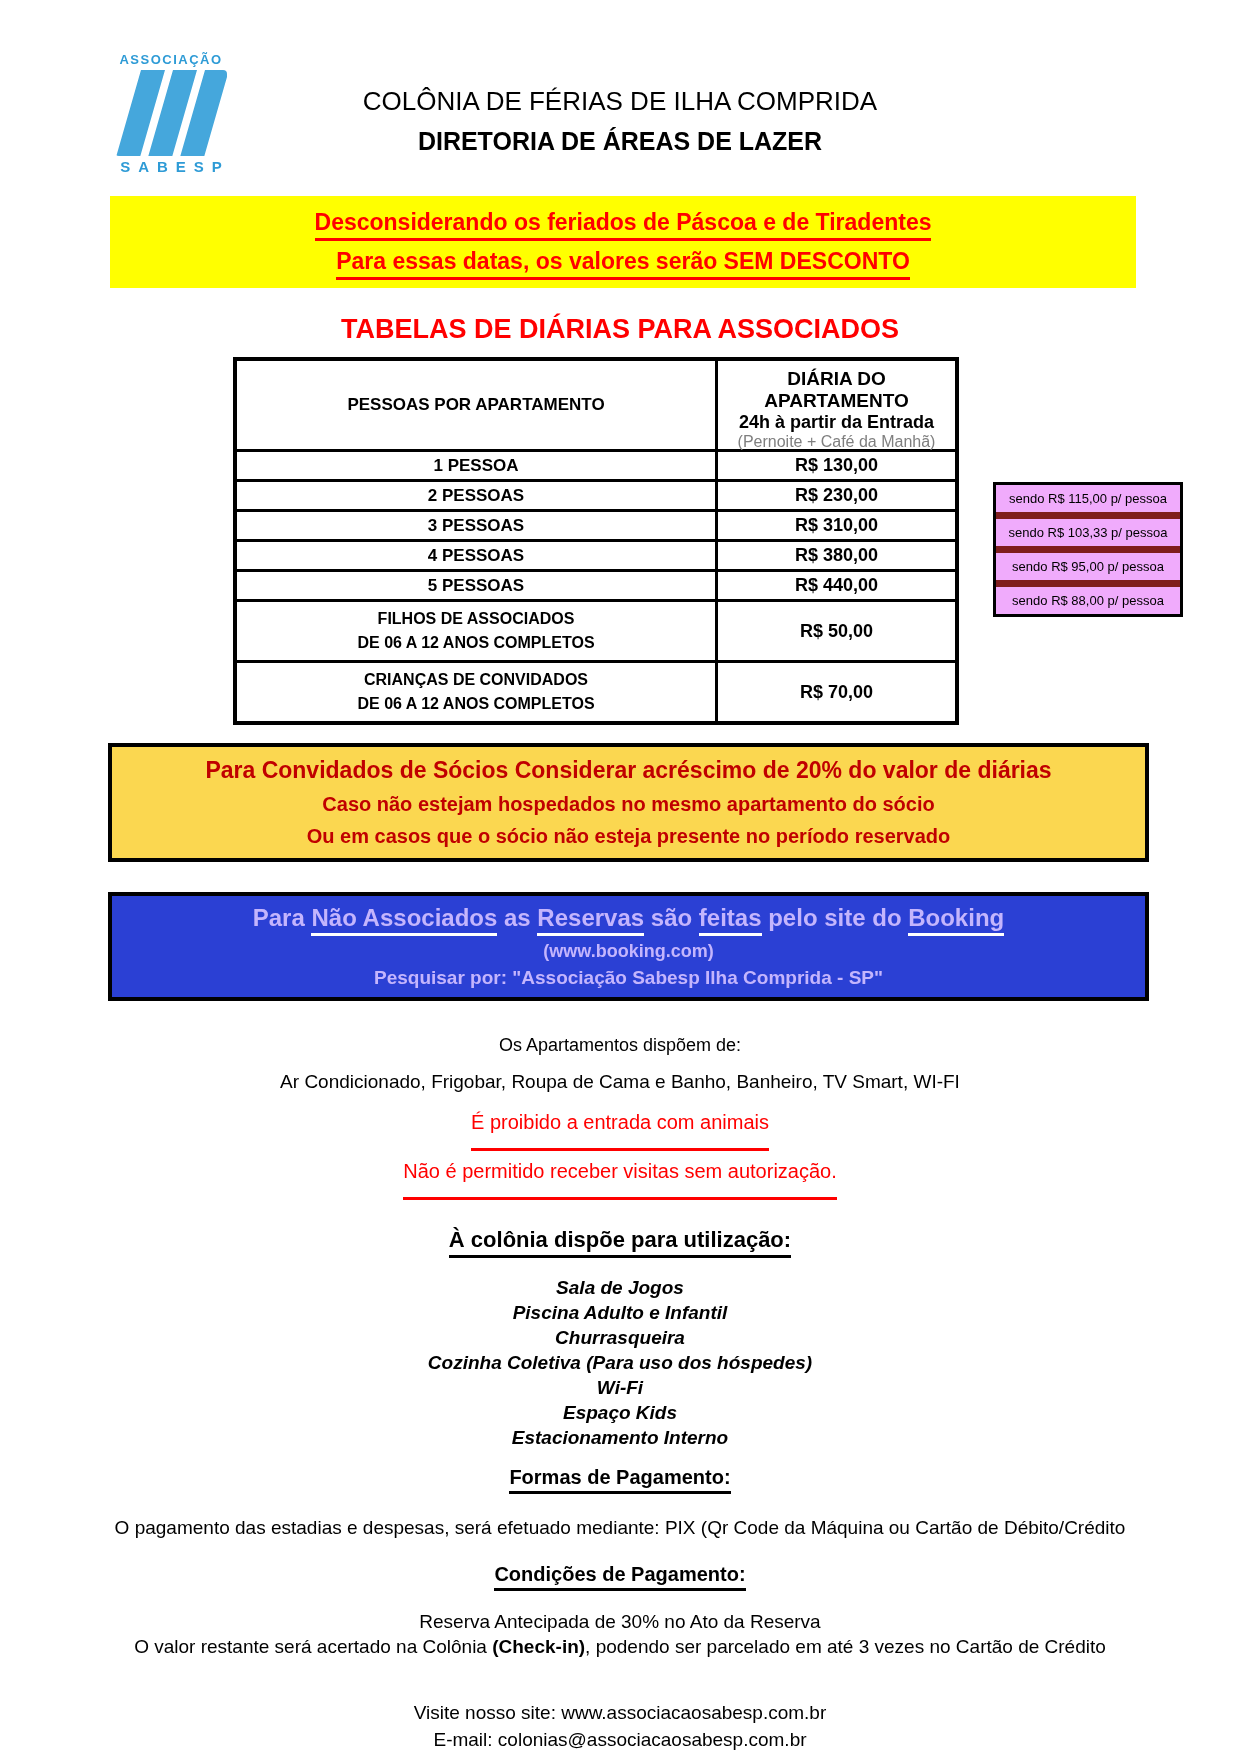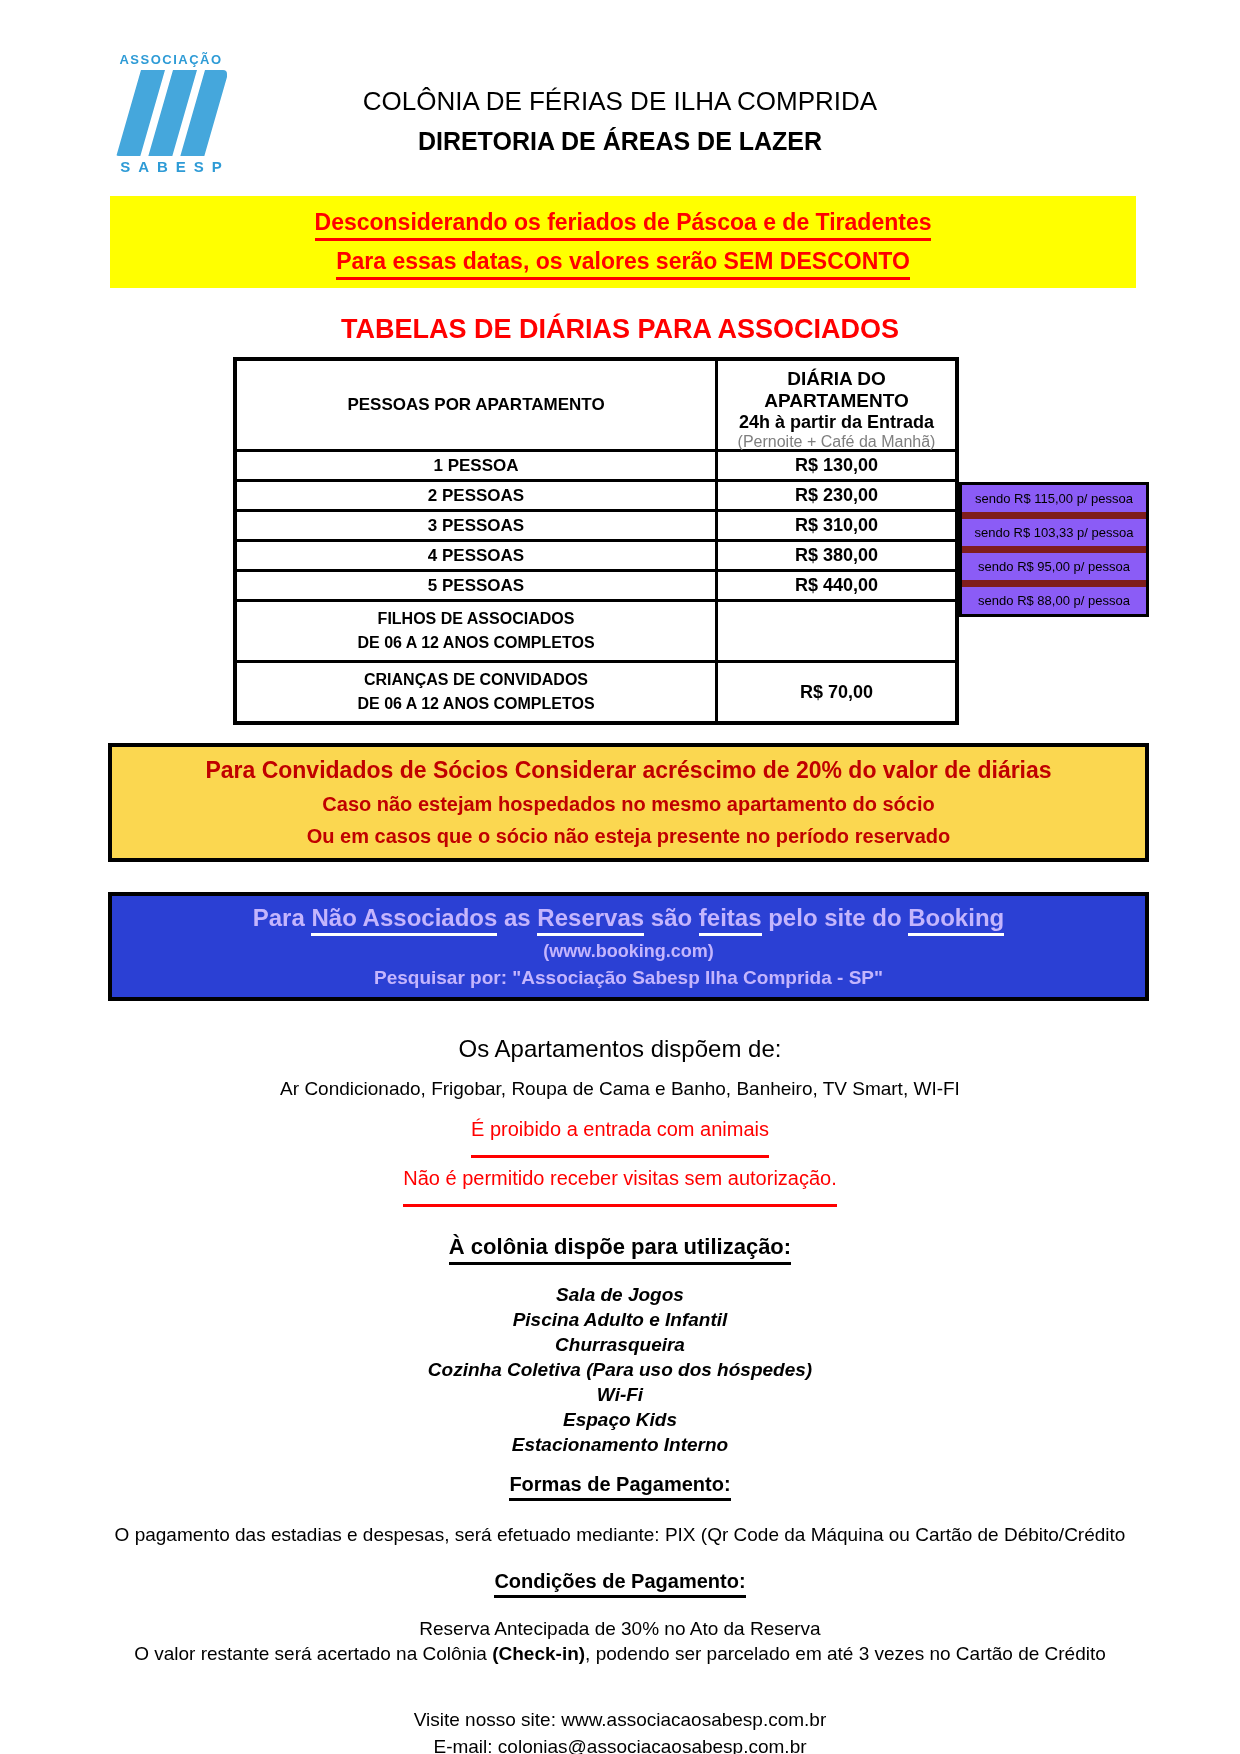--- a/index.html
+++ b/index.html
@@ -34,42 +34,42 @@
   .r-head .r-c1{font-size:17px;font-weight:bold;}
   .r-head .r-c2{justify-content:space-between;padding:7px 0;box-sizing:border-box;}
   .h2a{font-size:19px;font-weight:bold;}
   .h2b{font-size:18px;font-weight:bold;}
   .h2c{font-size:16px;color:#7F7F7F;}
   .r-single{height:27px;}
   .r-single .r-c1{font-size:17px;font-weight:bold;}
   .price{font-size:18px;font-weight:bold;}
   .r-dbl{height:58px;}
   .r-dbl .r-c1{justify-content:space-between;padding:8px 0;font-size:16px;font-weight:bold;}
-  .notes{position:absolute;left:722px;top:121px;width:184px;border:3px solid #000;box-sizing:content-box;background:#8b5cf6;}
+  .notes{position:absolute;left:756px;top:121px;width:184px;border:3px solid #000;box-sizing:content-box;background:#f0abfc;}
   .note-box{height:27px;border-top:7px solid #7f1d1d;display:flex;align-items:center;justify-content:center;
             font-size:13px;white-space:nowrap;}
   .note-box:first-child{border-top:none;}
 
   
   .guests{margin:18px 91px 0 108px;background:#FBD750;border:4px solid #000;text-align:center;
           color:#C00000;font-weight:bold;padding:10px 0;}
   .g1{font-size:23px;margin:0;}
   .g2{font-size:20px;margin:9px 0 0;}
 
   
   .booking{margin:30px 91px 0 108px;background:#2B40D4;border:4px solid #000;text-align:center;
            color:#c4b5fd;font-weight:bold;padding:6px 0 8px;}
   .b1{font-size:24px;margin:2px 0 0;}
   .u-wht{display:inline-block;border-bottom:3px solid #fff;padding-bottom:1px;}
   .b2{font-size:18px;margin:5px 0 0;}
   .b3{font-size:19px;margin:5px 0 0;}
 
   
   .content{text-align:center;}
-  .apt-intro{font-size:24px;margin:34px 0 0;}
+  .apt-intro{font-size:18px;margin:34px 0 0;}
   .apt-amenities{font-size:19px;margin:15px 0 0;}
   .rule{margin:18px 0 0;}
   .rule + .rule{margin:9px 0 0;}
   .u-red2{display:inline-block;color:#FF0000;font-weight:normal;font-size:20px;
           border-bottom:3px solid #FF0000;padding-bottom:14px;}
   .fac-title{margin:27px 0 0;}
   .u-blk-lg{display:inline-block;font-size:22px;font-weight:bold;border-bottom:3px solid #000;padding-bottom:2px;}
   .fac-list{margin:17px 0 0;font-size:19px;font-weight:bold;font-style:italic;line-height:25px;}
   .sec-title{margin:16px 0 0;}
   .pay-title{margin:24px 0 0;}
@@ -152,20 +152,23 @@
       <div class="r-c1">5 PESSOAS</div>
       <div class="r-c2">
           <span class="price">R$ 440,00</span>
         </div>
     </div>
     <div class="r-row r-dbl">
       <div class="r-c1">
         <span>FILHOS DE ASSOCIADOS</span>
         <span>DE 06 A 12 ANOS COMPLETOS</span>
       </div>
+      <div class="r-c2">
+          <span class="price">R$ 50,00</span>
+        </div>
     </div>
     <div class="r-row r-dbl">
       <div class="r-c1">
         <span>CRIANÇAS DE CONVIDADOS</span>
         <span>DE 06 A 12 ANOS COMPLETOS</span>
       </div>
       <div class="r-c2">
           <span class="price">R$ 70,00</span>
         </div>
     </div>

